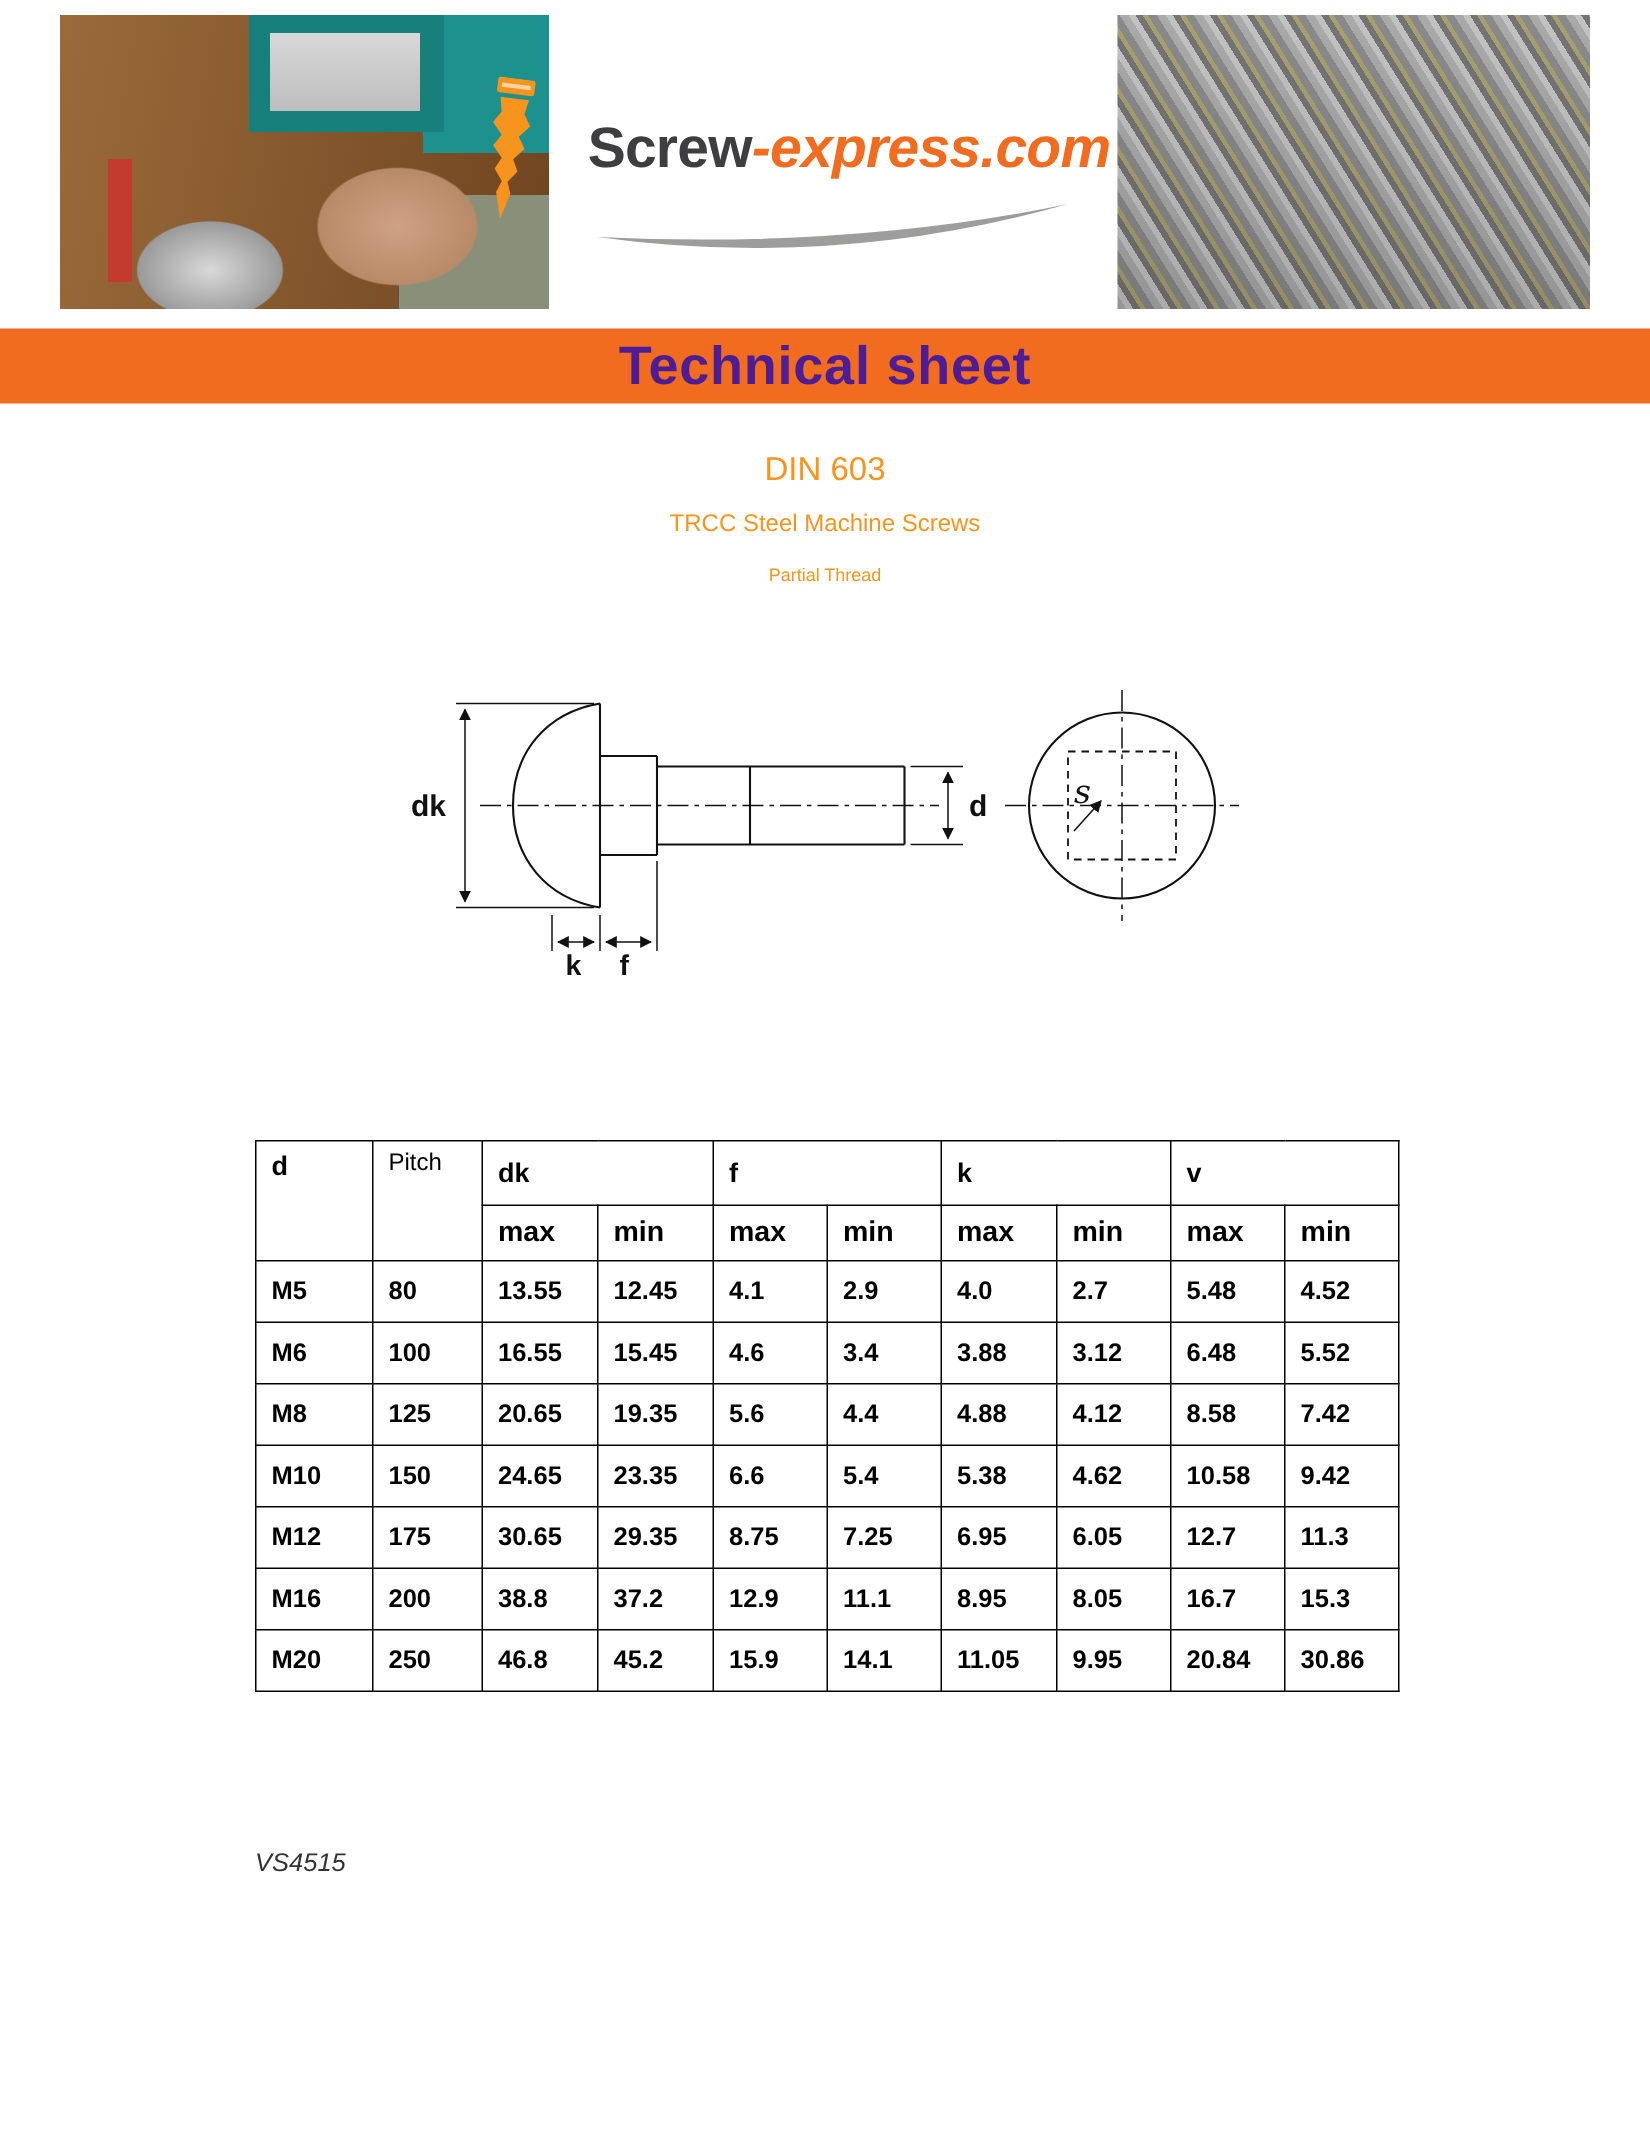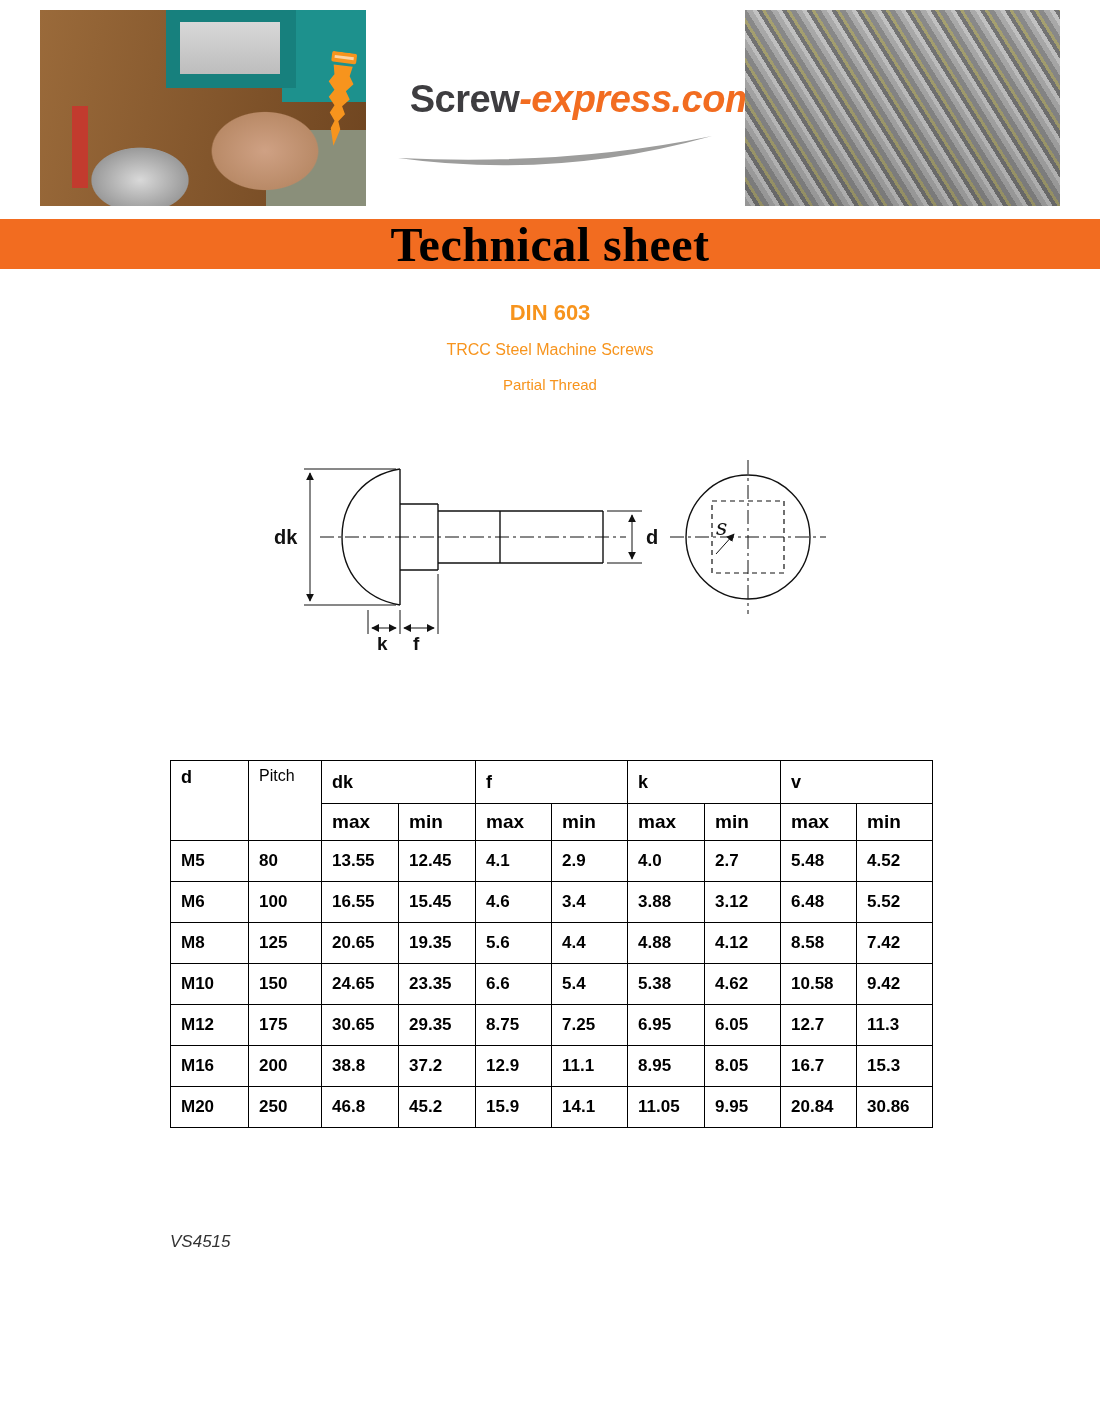--- a/index.html
+++ b/index.html
@@ -31,42 +31,42 @@
     background-size:100px 52px,130px 78px,84px 92px,150px 110px,120px 76px,16px 82px,120px 80px,100% 100%;
     background-position:140px 12px,126px 0px,242px 0px,150px 86px,226px 120px,32px 96px,40px 130px,0 0;
     background-repeat:no-repeat;
   }
   .photo-right{
     left:745px;width:315px;
     background-image:
       linear-gradient(rgba(0,0,0,.18),rgba(0,0,0,.28)),
       repeating-linear-gradient(58deg,#cfcfcf 0 5px,#ededed 5px 9px,#8e8e8e 9px 13px,#cbc489 13px 16px,#a8a8a8 16px 21px);
   }
-  .logo-area{position:absolute;left:366px;top:10px;width:400px;height:196px;padding-left:36px;}
+  .logo-area{position:absolute;left:366px;top:10px;width:400px;height:196px;}
   .screw-icon{position:absolute;left:-48px;top:42px;width:42px;height:96px;transform:rotate(7deg);}
   .logo-text{
     position:absolute;left:0;top:68px;width:100%;text-align:center;
     font-size:38px;font-weight:bold;letter-spacing:-0.5px;white-space:nowrap;
   }
   .brand-dark{color:var(--logo-dark);}
   .brand-orange{color:var(--orange);font-style:italic;}
   .swoosh{position:absolute;left:30px;top:120px;width:320px;height:40px;}
 
   
   .banner{
     position:absolute;left:0;top:219px;width:100%;height:50px;
     background:var(--orange);display:flex;align-items:center;justify-content:center;
   }
-  .banner h1{margin:0;color:#000000;font-size:48px;font-weight:bold;letter-spacing:.5px;font-family:Liberation Serif, serif;}
+  .banner h1{margin:0;color:#4c1d95;font-size:36px;font-weight:bold;letter-spacing:.5px;}
 
   
   .doc-head{position:absolute;left:0;top:300px;width:100%;text-align:center;}
-  .din{color:var(--orange2);font-size:22px;font-weight:bold;margin:0 0 15px;}
+  .din{color:var(--orange2);font-size:22px;font-weight:normal;margin:0 0 15px;}
   .sub1{color:var(--orange2);font-size:16px;margin:0 0 17px;}
-  .sub2{color:var(--orange2);font-size:15px;margin:0;}
+  .sub2{color:var(--orange2);font-size:12px;margin:0;}
 
   
   .drawing{position:absolute;left:268px;top:442px;margin:0;}
 
   
   .table-wrap{position:absolute;left:170px;top:760px;}
   table.dims{border-collapse:collapse;table-layout:fixed;width:762px;}
   table.dims th,table.dims td{
     border:1px solid #000;padding:6px 10px;color:#000;text-align:left;
     overflow:hidden;white-space:nowrap;

